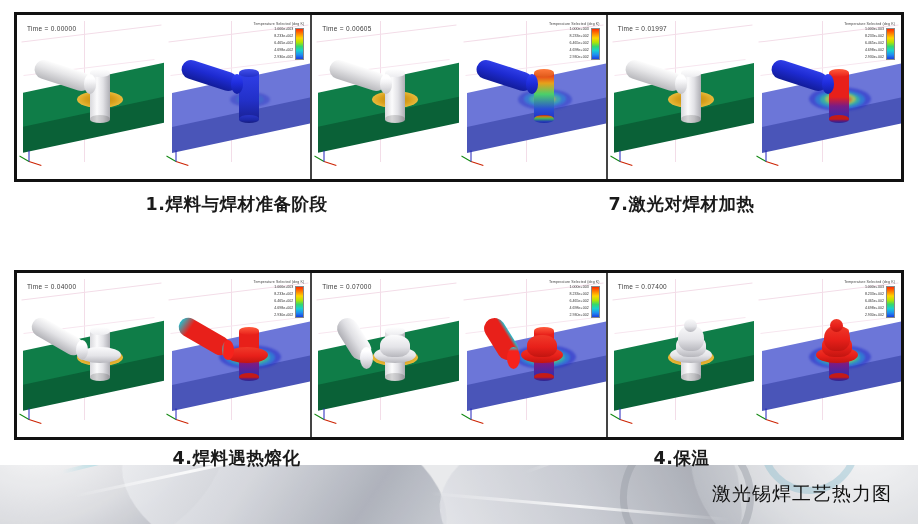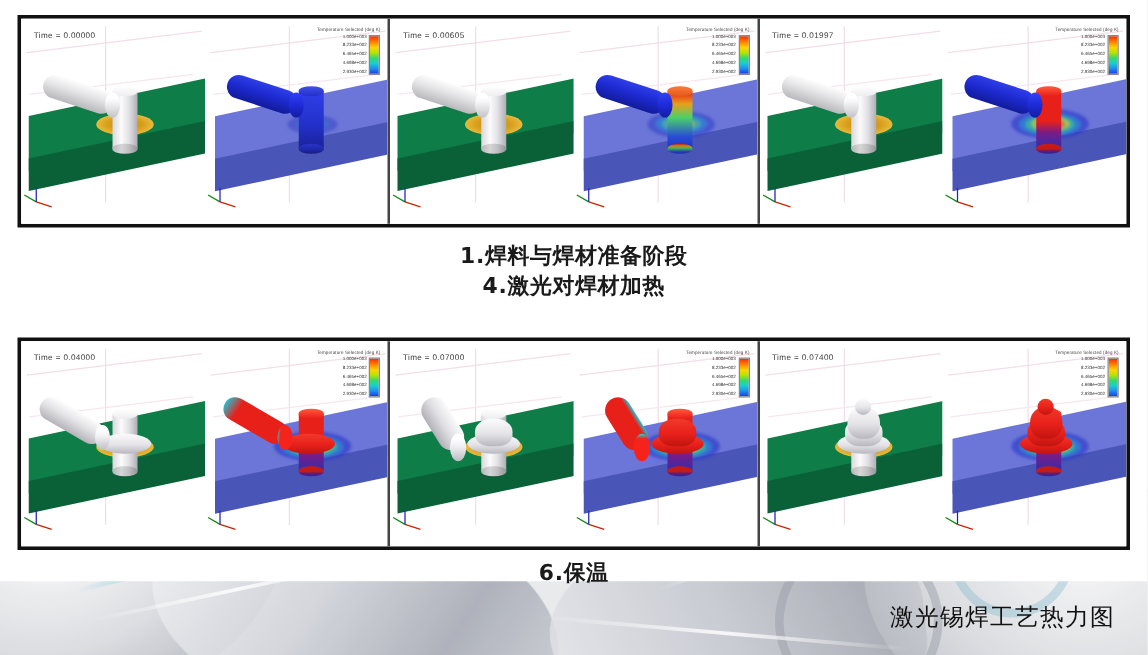--- a/index.html
+++ b/index.html
@@ -72,21 +72,21 @@
        #36d96b 58%,#19cfd0 72%,#1f8ef1 86%,#1b3fe0 100%);
      border:0.5px solid #888;}
 
   .halo{position:absolute;border-radius:50%;}
 
   .axes{position:absolute;left:12px;bottom:8px;width:26px;height:20px;}
   .axline{position:absolute;height:1px;transform-origin:0 50%;}
 
   
   .caption-row{position:absolute;left:14px;width:890px;display:flex;}
-  .cap-top{top:192px;flex-direction:column;}
+  .cap-top{top:192px;}
   .cap-bottom{top:446px;}
   .caption{flex:1;text-align:center;font-size:17.5px;font-weight:bold;color:#1a1a1a;
            font-family:"DejaVu Sans","Liberation Sans",sans-serif;letter-spacing:.5px;}
 
   .footer-title{position:absolute;right:26px;top:481px;font-size:19px;color:#111;
                 font-family:"DejaVu Sans","Liberation Sans",sans-serif;letter-spacing:1px;}
 </style>
 </head>
 <body>
 
@@ -450,19 +450,20 @@
           <div class="axline" style="left:0;top:10px;width:13px;background:#cc2200;transform:rotate(18deg);"></div>
           <div class="axline" style="left:0;top:10px;width:11px;background:#118811;transform:rotate(-150deg);"></div>
           <div class="axline" style="left:0;top:10px;width:11px;background:#2222bb;transform:rotate(-90deg);"></div>
         </div>
       </div>
     </div>
   </div>
 
 <div class="caption-row cap-top">
   <div class="caption">1.焊料与焊材准备阶段</div>
-  <div class="caption">4.激光对焊材加热</div>
+  <div class="caption">7.激光对焊材加热</div>
 </div>
 <div class="caption-row cap-bottom">
-  <div class="caption">6.保温</div>
+  <div class="caption">4.焊料遇热熔化</div>
+  <div class="caption">4.保温</div>
 </div>
 
 <div class="footer-title">激光锡焊工艺热力图</div>
 
 </body></html>

